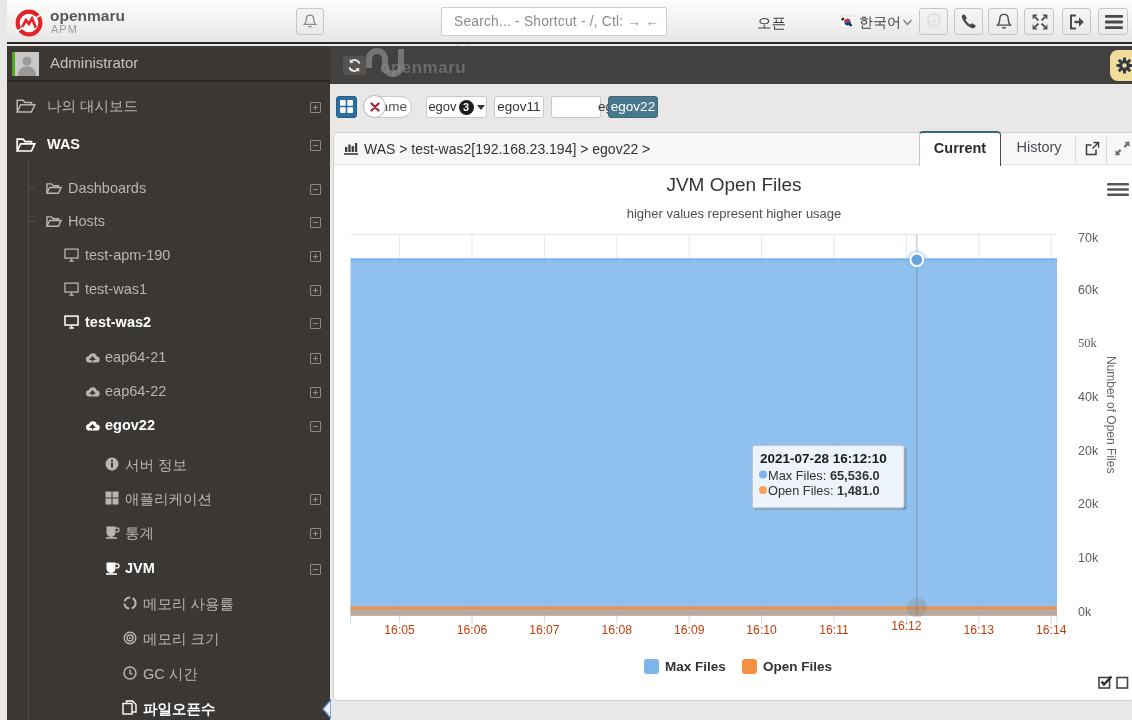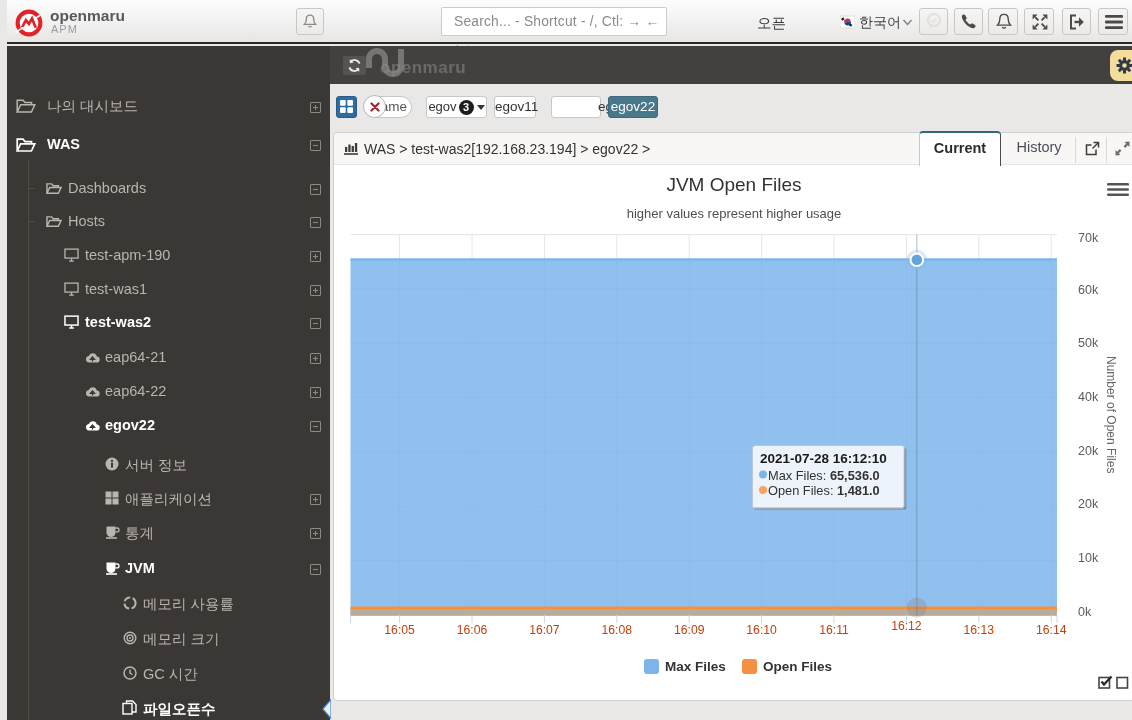--- a/index.html
+++ b/index.html
@@ -129,20 +129,31 @@
         <g fill="#4c4a48">
             <rect x="0" y="1" width="18" height="2.8" rx="1"></rect>
             <rect x="0" y="6.6" width="18" height="2.8" rx="1"></rect>
             <rect x="0" y="12.2" width="18" height="2.8" rx="1"></rect>
           </g>
       </svg>
     </div>
   </div>
 
   <div id="side">
+    <div id="adminrow">
+      <div class="abs" style="left:5px;top:6px;width:27px;height:24px;background:#c9c9c9;border-left:3px solid #4ea817;">
+        <svg width="24" height="24" viewBox="0 0 24 24">
+            <g fill="#9a9a9a">
+              <circle cx="12" cy="9" r="4.5"></circle>
+              <path d="M3 24 C3 16 8 14.5 12 14.5 C16 14.5 21 16 21 24 Z"></path>
+            </g>
+          </svg>
+      </div>
+      <div class="abs" style="left:43px;top:8px;font-size:15px;color:#c7c3bf;">Administrator</div>
+    </div>
 
     <div class="guide" style="left:21px;top:114px;height:606px;"></div>
     <div class="abs" style="left:21px;top:142px;width:7px;height:1px;background:#504c48;"></div>
     <div class="abs" style="left:21px;top:175px;width:7px;height:1px;background:#504c48;"></div>
 
     <div class="titem" style="left:40px;top:51px;">나의 대시보드</div>
     <svg class="abs" style="left:9px;top:52px" width="20" height="16" viewBox="0 0 20 16">
         <path d="M1.2 14 L1.2 2.2 L7 2.2 L9 4.6 L15.5 4.6 L15.5 6.8 M1.2 14 L4.6 6.8 L18.8 6.8 L15.4 14 Z" fill="none" stroke="#b9b5b1" stroke-width="1.5"></path>
       </svg>
     <div class="pm plus" style="top:56px;"></div>
@@ -325,21 +336,21 @@
           <path d="M1.5 1.5 L8.5 8.5 M8.5 1.5 L1.5 8.5" stroke="#9e2a35" stroke-width="2.3" stroke-linecap="round"></path>
         </svg>
     </div>
     <div class="chip" style="left:419px;width:61px;display:flex;align-items:center;justify-content:center;font-size:13px;">
         <span>egov</span>
         <span style="display:inline-block;width:15px;height:15px;background:#1c1c1c;color:#fff;border-radius:50%;font-size:11px;font-weight:bold;text-align:center;line-height:15px;margin-left:2px;flex:none;">3</span>
         <svg width="8" height="5" viewBox="0 0 8 5" style="margin-left:3px;flex:none;">
           <path d="M0 0 L8 0 L4 5 Z" fill="#333"></path>
         </svg>
       </div>
-    <div class="chip" style="left:487px;width:42px;">egov11</div>
+    <div class="chip" style="left:487px;width:50px;">egov11</div>
     <div class="chip" style="left:544px;width:50px;padding-left:46px;">egov12</div>
     <div class="chip" style="left:601px;width:50px;background:#48788c;border-color:#40687a;color:#fff;">egov22</div>
   </div>
 
   <div id="panel">
     <div id="phead"></div>
   </div>
 
   <svg class="abs" style="left:337px;top:142px" width="14" height="13" viewBox="0 0 14 13">
       <g fill="#3d3d3d">
@@ -417,21 +428,21 @@
         <text x="426" y="293" font-size="13.5" font-weight="bold" fill="#1a1a1a" font-family="Liberation Sans">2021-07-28 16:12:10</text>
         <circle cx="429" cy="304.5" r="4" fill="#7cb5ec"></circle>
         <text x="434" y="309.5" font-size="12.8" fill="#333">Max Files: <tspan font-weight="bold">65,536.0</tspan></text>
         <circle cx="429" cy="320" r="4" fill="#f7a35c"></circle>
         <text x="434" y="325" font-size="12.8" fill="#333">Open Files: <tspan font-weight="bold">1,481.0</tspan></text>
       </g>
     </svg>
 
     <div class="ylab" style="left:1071px;top:231px;">70k</div>
     <div class="ylab" style="left:1071px;top:283px;">60k</div>
-    <div class="ylab" style="left:1071px;top:336px;">50k</div>
+    <div class="ylab" style="left:1071px;top:336px;font-family:Liberation Serif, serif;">50k</div>
     <div class="ylab" style="left:1071px;top:390px;">40k</div>
     <div class="ylab" style="left:1071px;top:444px;">20k</div>
     <div class="ylab" style="left:1071px;top:497px;">20k</div>
     <div class="ylab" style="left:1071px;top:551px;">10k</div>
     <div class="ylab" style="left:1071px;top:605px;">0k</div>
     <div class="abs" style="left:1097px;top:356px;font-size:12px;color:#666;writing-mode:vertical-rl;">Number of Open Files</div>
 
     <div class="xlab" style="left:392.6px;top:623px;">16:05</div>
     <div class="xlab" style="left:465px;top:623px;">16:06</div>
     <div class="xlab" style="left:537.4px;top:623px;">16:07</div>

